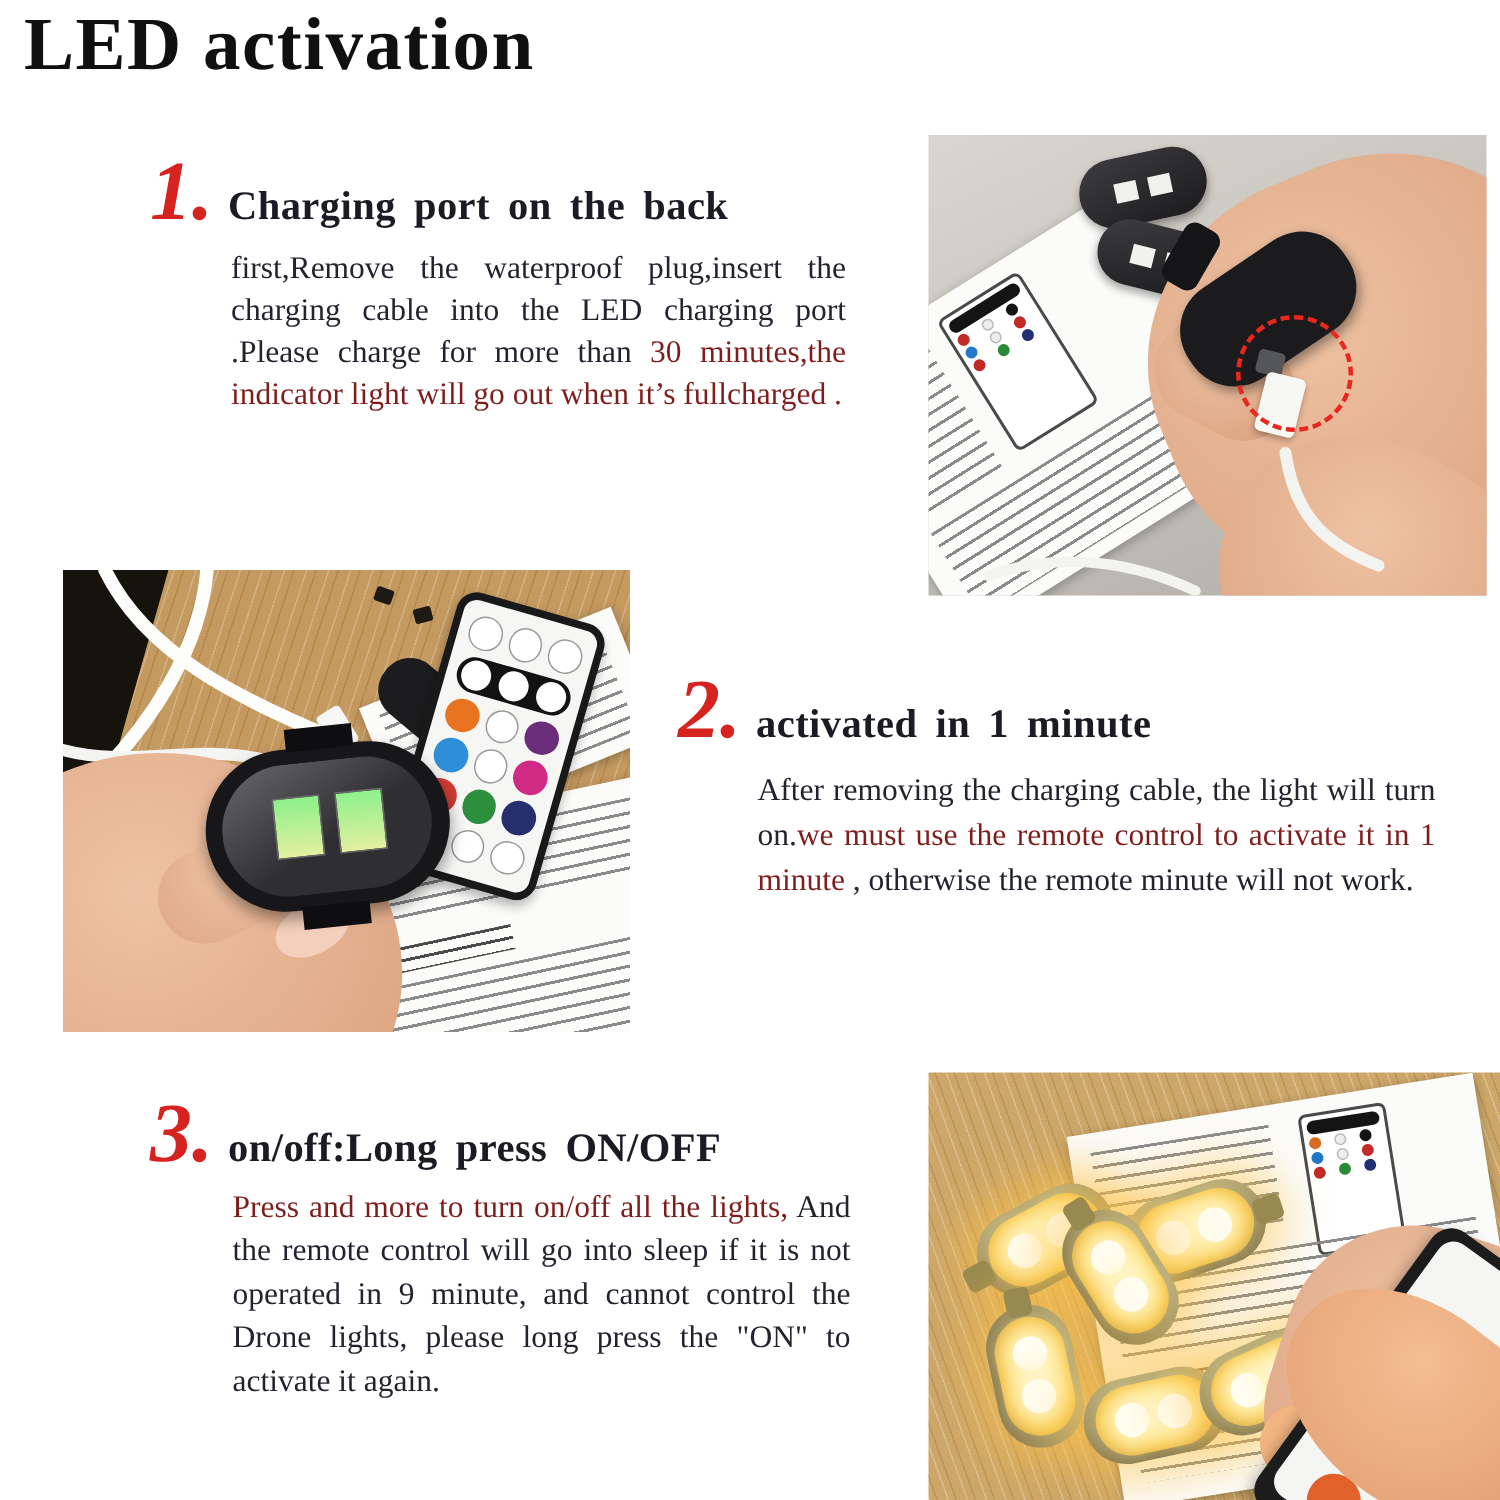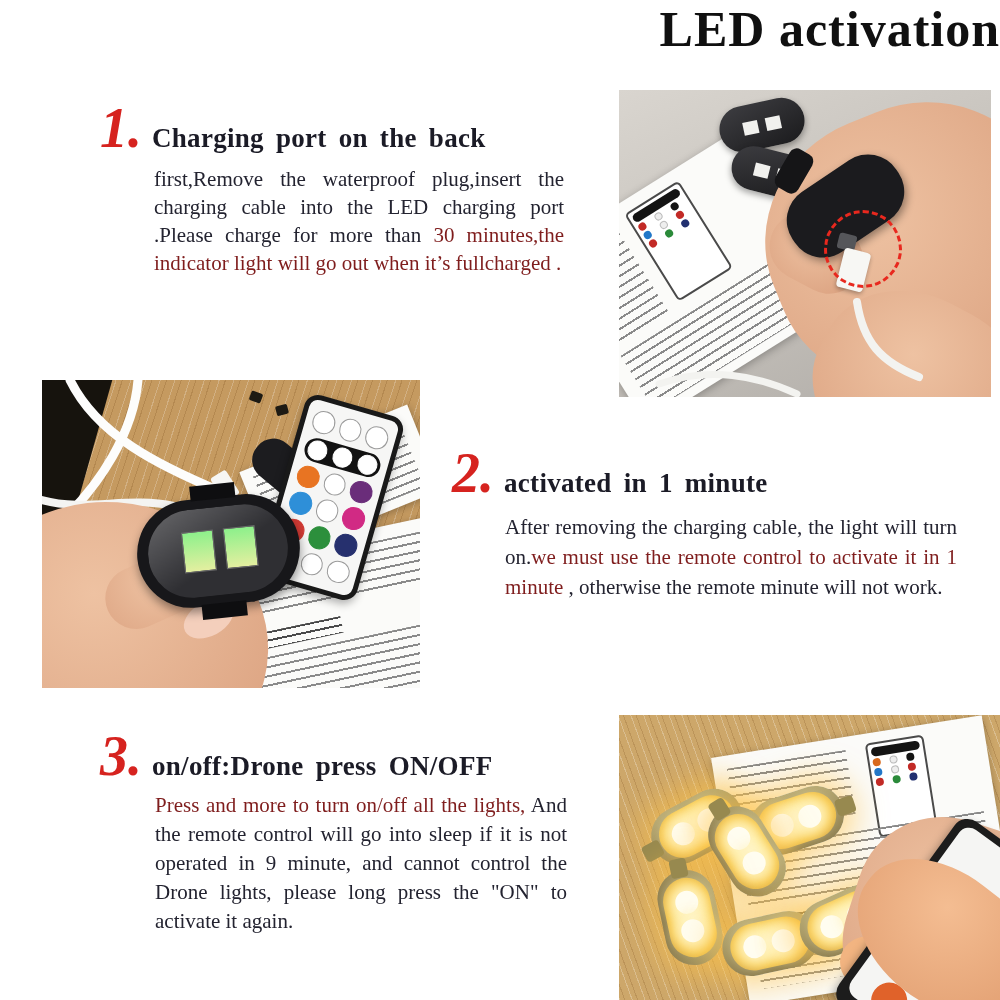--- a/index.html
+++ b/index.html
@@ -1,20 +1,20 @@
 <!DOCTYPE html>
 <html><head>
 <meta charset="utf-8">
 <style>
   html,body { margin:0; padding:0; background:#fff; }
   .canvas { position:relative; width:1000px; height:1000px; background:#fff; overflow:hidden;
             font-family:"Liberation Serif", serif; }
 
   
-  .page-title { position:absolute; left:0; right:0; top:0; text-align:right;
+  .page-title { position:absolute; left:16px; right:0; top:0; text-align:left;
                 font-size:50px; font-weight:bold; color:#101010; letter-spacing:1px; }
 
   
   .step { position:absolute; }
   .step-head { display:flex; align-items:baseline; gap:10px; }
   .step-num { font-size:56px; font-weight:bold; font-style:italic; color:#d6231f; line-height:0.85; }
   .step-title { font-size:27px; font-weight:bold; color:#1b1b26; word-spacing:5px; letter-spacing:0.3px; }
   .step-body { text-align:justify; font-size:21px; color:#232330; }
   .red { color:#7f1d1d; }
   #step1 { left:100px; top:105px; width:470px; }
@@ -243,21 +243,21 @@
     <div class="step-head">
       <span class="step-num">2.</span>
       <span class="step-title">activated in 1 minute</span>
     </div>
     <div class="step-body"><span>After removing the charging cable, the light will turn on.</span><span class="red">we must use the remote control to activate it in 1 minute </span><span>, otherwise the remote minute will not work.</span></div>
   </div>
 
   <div class="step" id="step3">
     <div class="step-head">
       <span class="step-num">3.</span>
-      <span class="step-title">on/off:Drone press ON/OFF</span>
+      <span class="step-title">on/off:Long press ON/OFF</span>
     </div>
     <div class="step-body"><span class="red">Press and more to turn on/off all the lights,</span> <span>And the remote control will go into sleep if it is not operated in 9 minute, and cannot control the Drone lights, please long press the "ON"  to activate it again.</span></div>
   </div>
 
   <div class="photo" id="photo3">
 
     <div class="paper" style="left:29%; top:7%; width:72%; height:88%; transform:rotate(-9deg);">
       <div class="tblock" style="position:absolute; left:5%; top:5%; width:44%; height:26%;"></div>
       <div class="mini-remote" style="position:absolute; left:56%; top:4%; width:18%; height:34%;">
         <div class="mr-band"></div>

